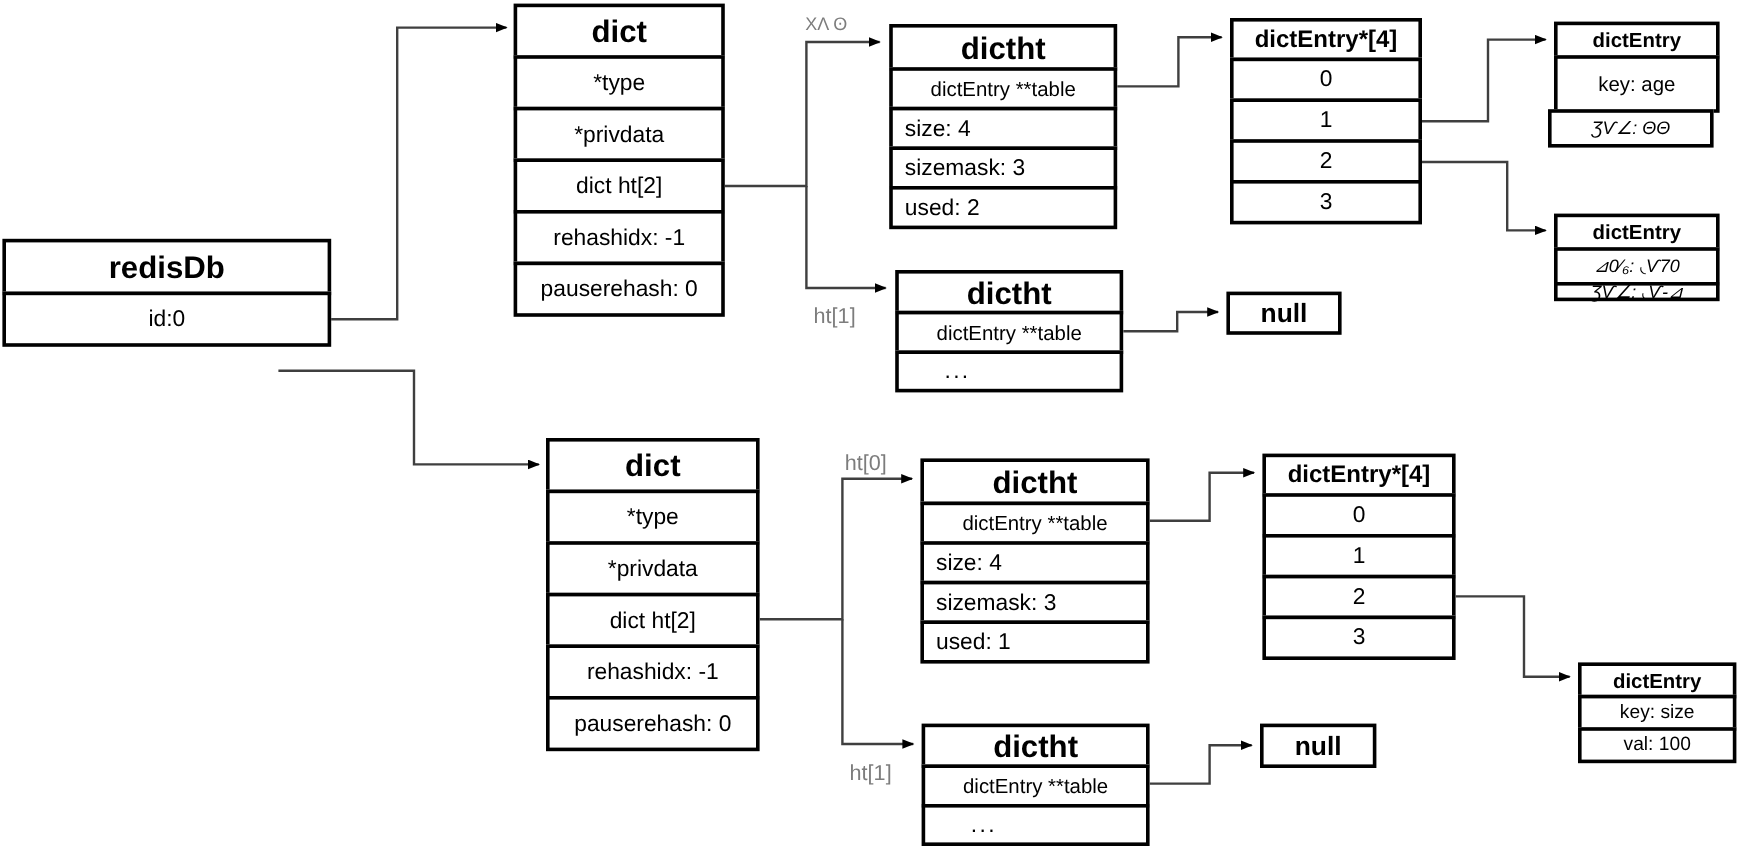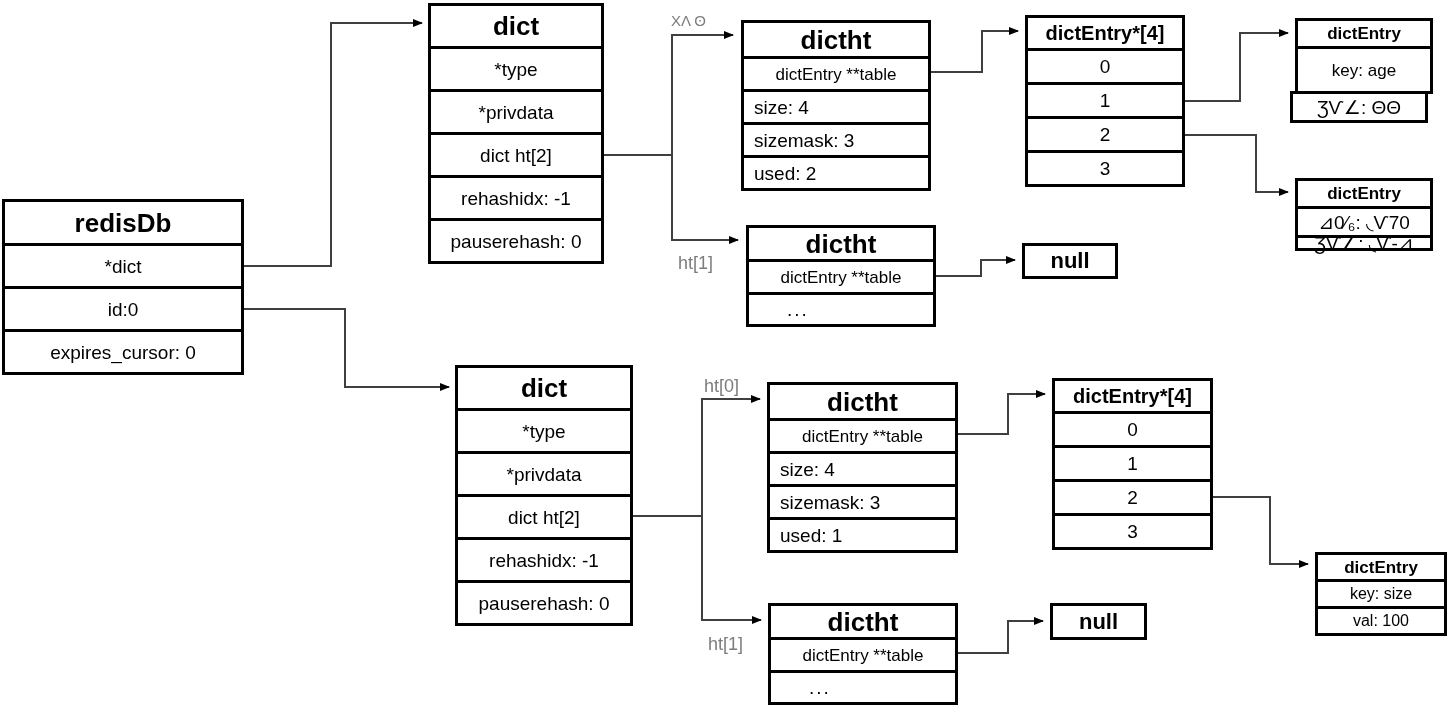--- a/index.html
+++ b/index.html
@@ -11,21 +11,21 @@
         display:flex;align-items:center;justify-content:center;white-space:nowrap;
         font-size:19px;line-height:1;}
   .cell:first-child{margin-top:0;}
   .hdr{font-weight:700;font-size:26px;}
   .hdr.mid{font-size:20px;}
   .hdr.sm{font-size:18px;}
   .cell.left{justify-content:flex-start;padding-left:10px;}
   .cell.dots{justify-content:flex-start;padding-left:38px;letter-spacing:2px;}
   .cell.sm{font-size:17px;}
   .cell.xs{font-size:16px;}
-  .cell.garble{font-size:19px;}
+  .cell.garble{font-style:italic;font-size:15px;}
   .cell.shift{transform:translateX(-5px);}
   .wire-label{position:absolute;color:#7d7d7d;font-size:18px;line-height:1;}
   .wire-label.garble{font-size:15px;}
 </style>
 </head>
 <body>
 
 <div class="canvas">
 
   <svg class="wires" viewBox="0 0 1449 706">
@@ -44,25 +44,23 @@
       <polyline points="1185,135 1256,135 1256,192 1288,192" marker-end="url(#arr)"></polyline>
       <polyline points="936,276 981,276 981,260 1015,260" marker-end="url(#arr)"></polyline>
       <polyline points="633,516 702,516 702,399 760,399" marker-end="url(#arr)"></polyline>
       <polyline points="702,516 702,620 761,620" marker-end="url(#arr)"></polyline>
       <polyline points="958,434 1008,434 1008,394 1045,394" marker-end="url(#arr)"></polyline>
       <polyline points="1213,497 1270,497 1270,564 1308,564" marker-end="url(#arr)"></polyline>
       <polyline points="958,653 1008,653 1008,621 1043,621" marker-end="url(#arr)"></polyline>
     </g>
   </svg>
 
-  <div class="box" style="left:2px;top:199px;width:242px;">
+  <div class="box" style="left:2px;top:199px;width:274px;">
     <div class="cell hdr" style="height:47px">redisDb</div>
-    <div class="cell" style="height:46px">*dict</div>
     <div class="cell" style="height:46px">id:0</div>
-    <div class="cell" style="height:46px">expires_cursor: 0</div>
   </div>
 
   <div class="box" style="left:428px;top:3px;width:176px;">
     <div class="cell hdr" style="height:46px">dict</div>
     <div class="cell" style="height:46px">*type</div>
     <div class="cell" style="height:46px">*privdata</div>
     <div class="cell" style="height:46px">dict ht[2]</div>
     <div class="cell" style="height:46px">rehashidx: -1</div>
     <div class="cell" style="height:46px">pauserehash: 0</div>
   </div>

